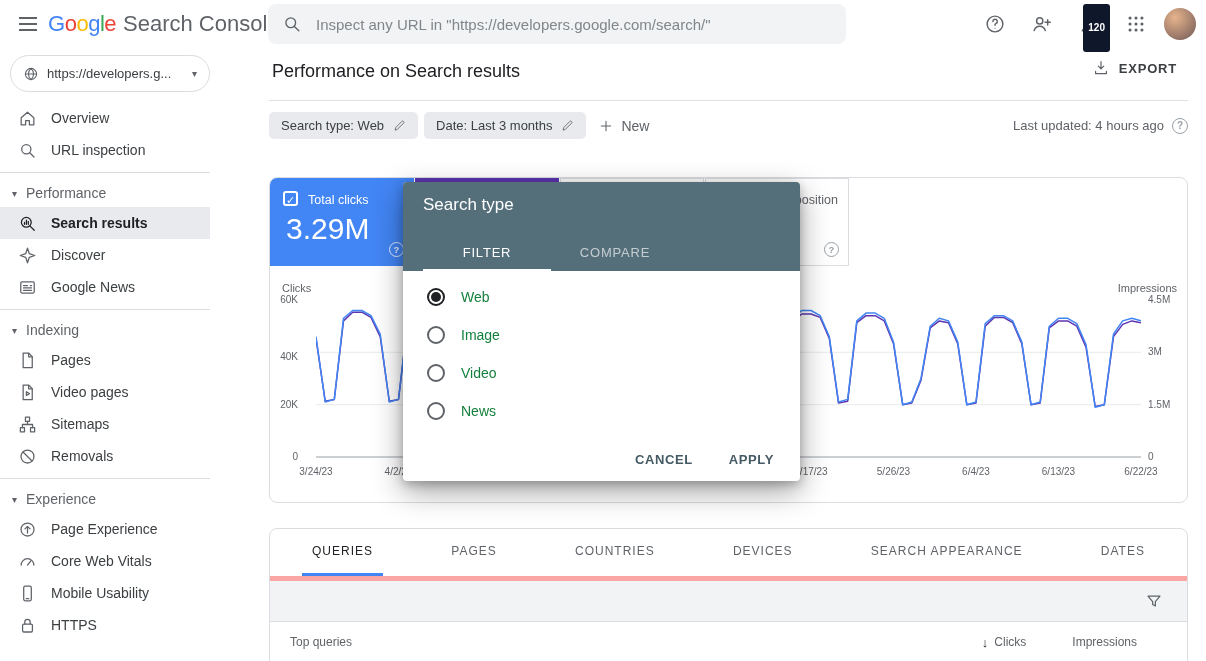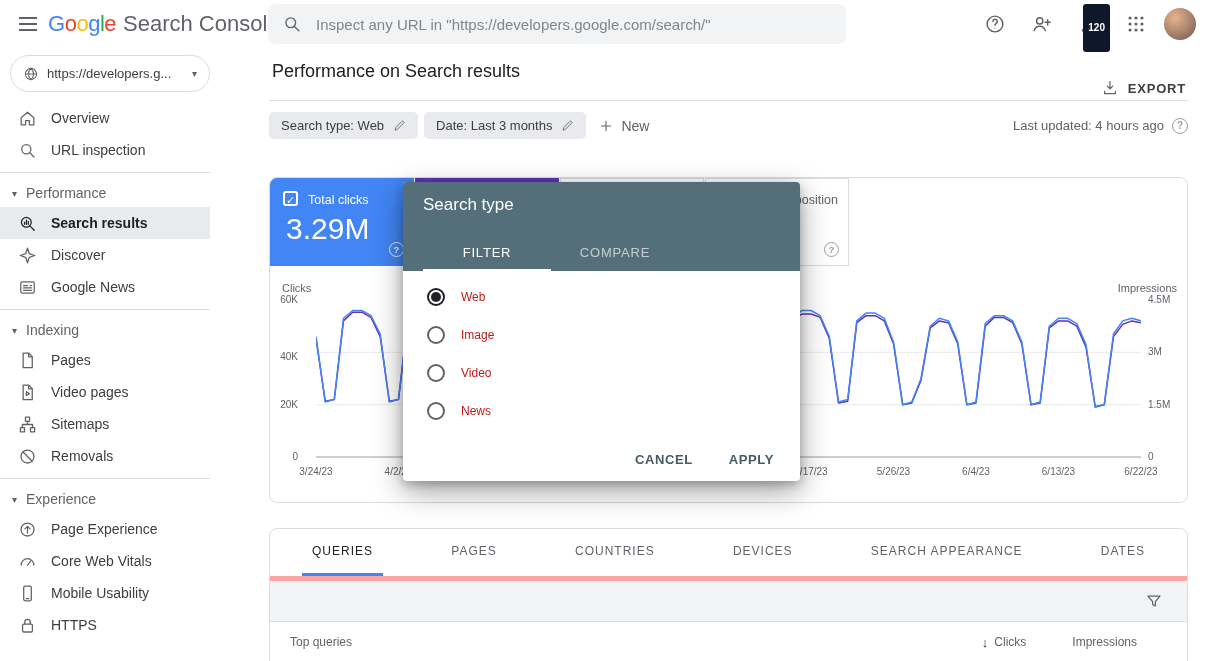--- a/index.html
+++ b/index.html
@@ -38,21 +38,21 @@
   .sb-item { height:32px; display:flex; align-items:center; gap:13px; padding-left:16px; font-size:14px; color:#3c4043; cursor:pointer; }
   .sb-item .sb-icon { width:22px; height:22px; display:flex; align-items:center; justify-content:center; color:#5f6368; }
   .sb-item.selected { background:#e8eaed; color:#202124; font-weight:700; }
   .sb-item.selected .sb-icon { color:#202124; }
   .sb-group { height:28px; display:flex; align-items:center; gap:9px; padding-left:12px; font-size:14px; color:#5f6368; cursor:pointer; }
   .sb-caret { font-size:10px; color:#5f6368; }
   .sb-divider { height:1px; background:#dadce0; margin:6px 0; }
 
   
   .page-title { position:absolute; left:272px; top:61px; font-size:18px; color:#202124; }
-  .export-btn { position:absolute; right:20px; top:59px; display:flex; align-items:center; gap:9px; color:#3c4043; font-size:13px; font-weight:700; letter-spacing:.8px; cursor:pointer;margin-top:20px; }
+  .export-btn { position:absolute; right:29px; top:59px; display:flex; align-items:center; gap:9px; color:#3c4043; font-size:13px; font-weight:700; letter-spacing:.8px; cursor:pointer; }
   .export-btn .dl { color:#5f6368; display:flex; }
   .main-divider { position:absolute; left:269px; top:100px; width:919px; height:1px; background:#e0e0e0; }
 
   
   .controls { position:absolute; left:269px; top:112px; width:919px; display:flex; align-items:center; }
   .chips { display:flex; gap:6px; }
   .chip { height:27px; background:#e8eaed; border-radius:5px; display:flex; align-items:center; gap:9px; padding:0 12px; font-size:13px; color:#3c4043; cursor:pointer; white-space:nowrap; }
   .chip .pencil { color:#5f6368; display:flex; }
   .new-btn { display:flex; align-items:center; gap:7px; color:#5f6368; font-size:14px; margin-left:12px; cursor:pointer; }
   .new-btn .plus { display:flex; color:#5f6368; }
@@ -101,21 +101,21 @@
   .dlg-head { height:89px; background:#546e7a; position:relative; }
   .dlg-title { position:absolute; left:20px; top:13px; color:#fff; font-size:17px; }
   .dlg-tabs { position:absolute; left:20px; bottom:0; display:flex; }
   .dlg-tab { width:128px; height:36px; display:flex; align-items:center; justify-content:center; font-size:13px; letter-spacing:.8px; font-weight:500; color:rgba(255,255,255,.65); border-bottom:2px solid transparent; cursor:pointer; }
   .dlg-tab.active { color:#fff; border-bottom-color:#fff; }
   .dlg-body { padding-top:7px; }
   .dlg-row { height:38px; display:flex; align-items:center; gap:16px; padding-left:24px; cursor:pointer; }
   .radio { width:18px; height:18px; border:2px solid #5f6368; border-radius:50%; position:relative; flex:0 0 auto; }
   .radio.sel { border-color:#202124; }
   .radio.sel::after { content:""; position:absolute; inset:2px; background:#202124; border-radius:50%; }
-  .dlg-label { font-size:12px; color:#b91c1c; }
+  .dlg-label { font-size:14px; color:#15803d; }
   .dlg-foot { position:absolute; left:0; right:0; bottom:0; height:44px; display:flex; align-items:center; justify-content:flex-end; gap:36px; padding-right:26px; }
   .dlg-btn { font-size:13px; font-weight:700; letter-spacing:.6px; color:#455a64; cursor:pointer; }
 </style>
 </head>
 <body>
 
 <div class="topbar">
   <div class="hamburger">
       <span></span>
       <span></span>

